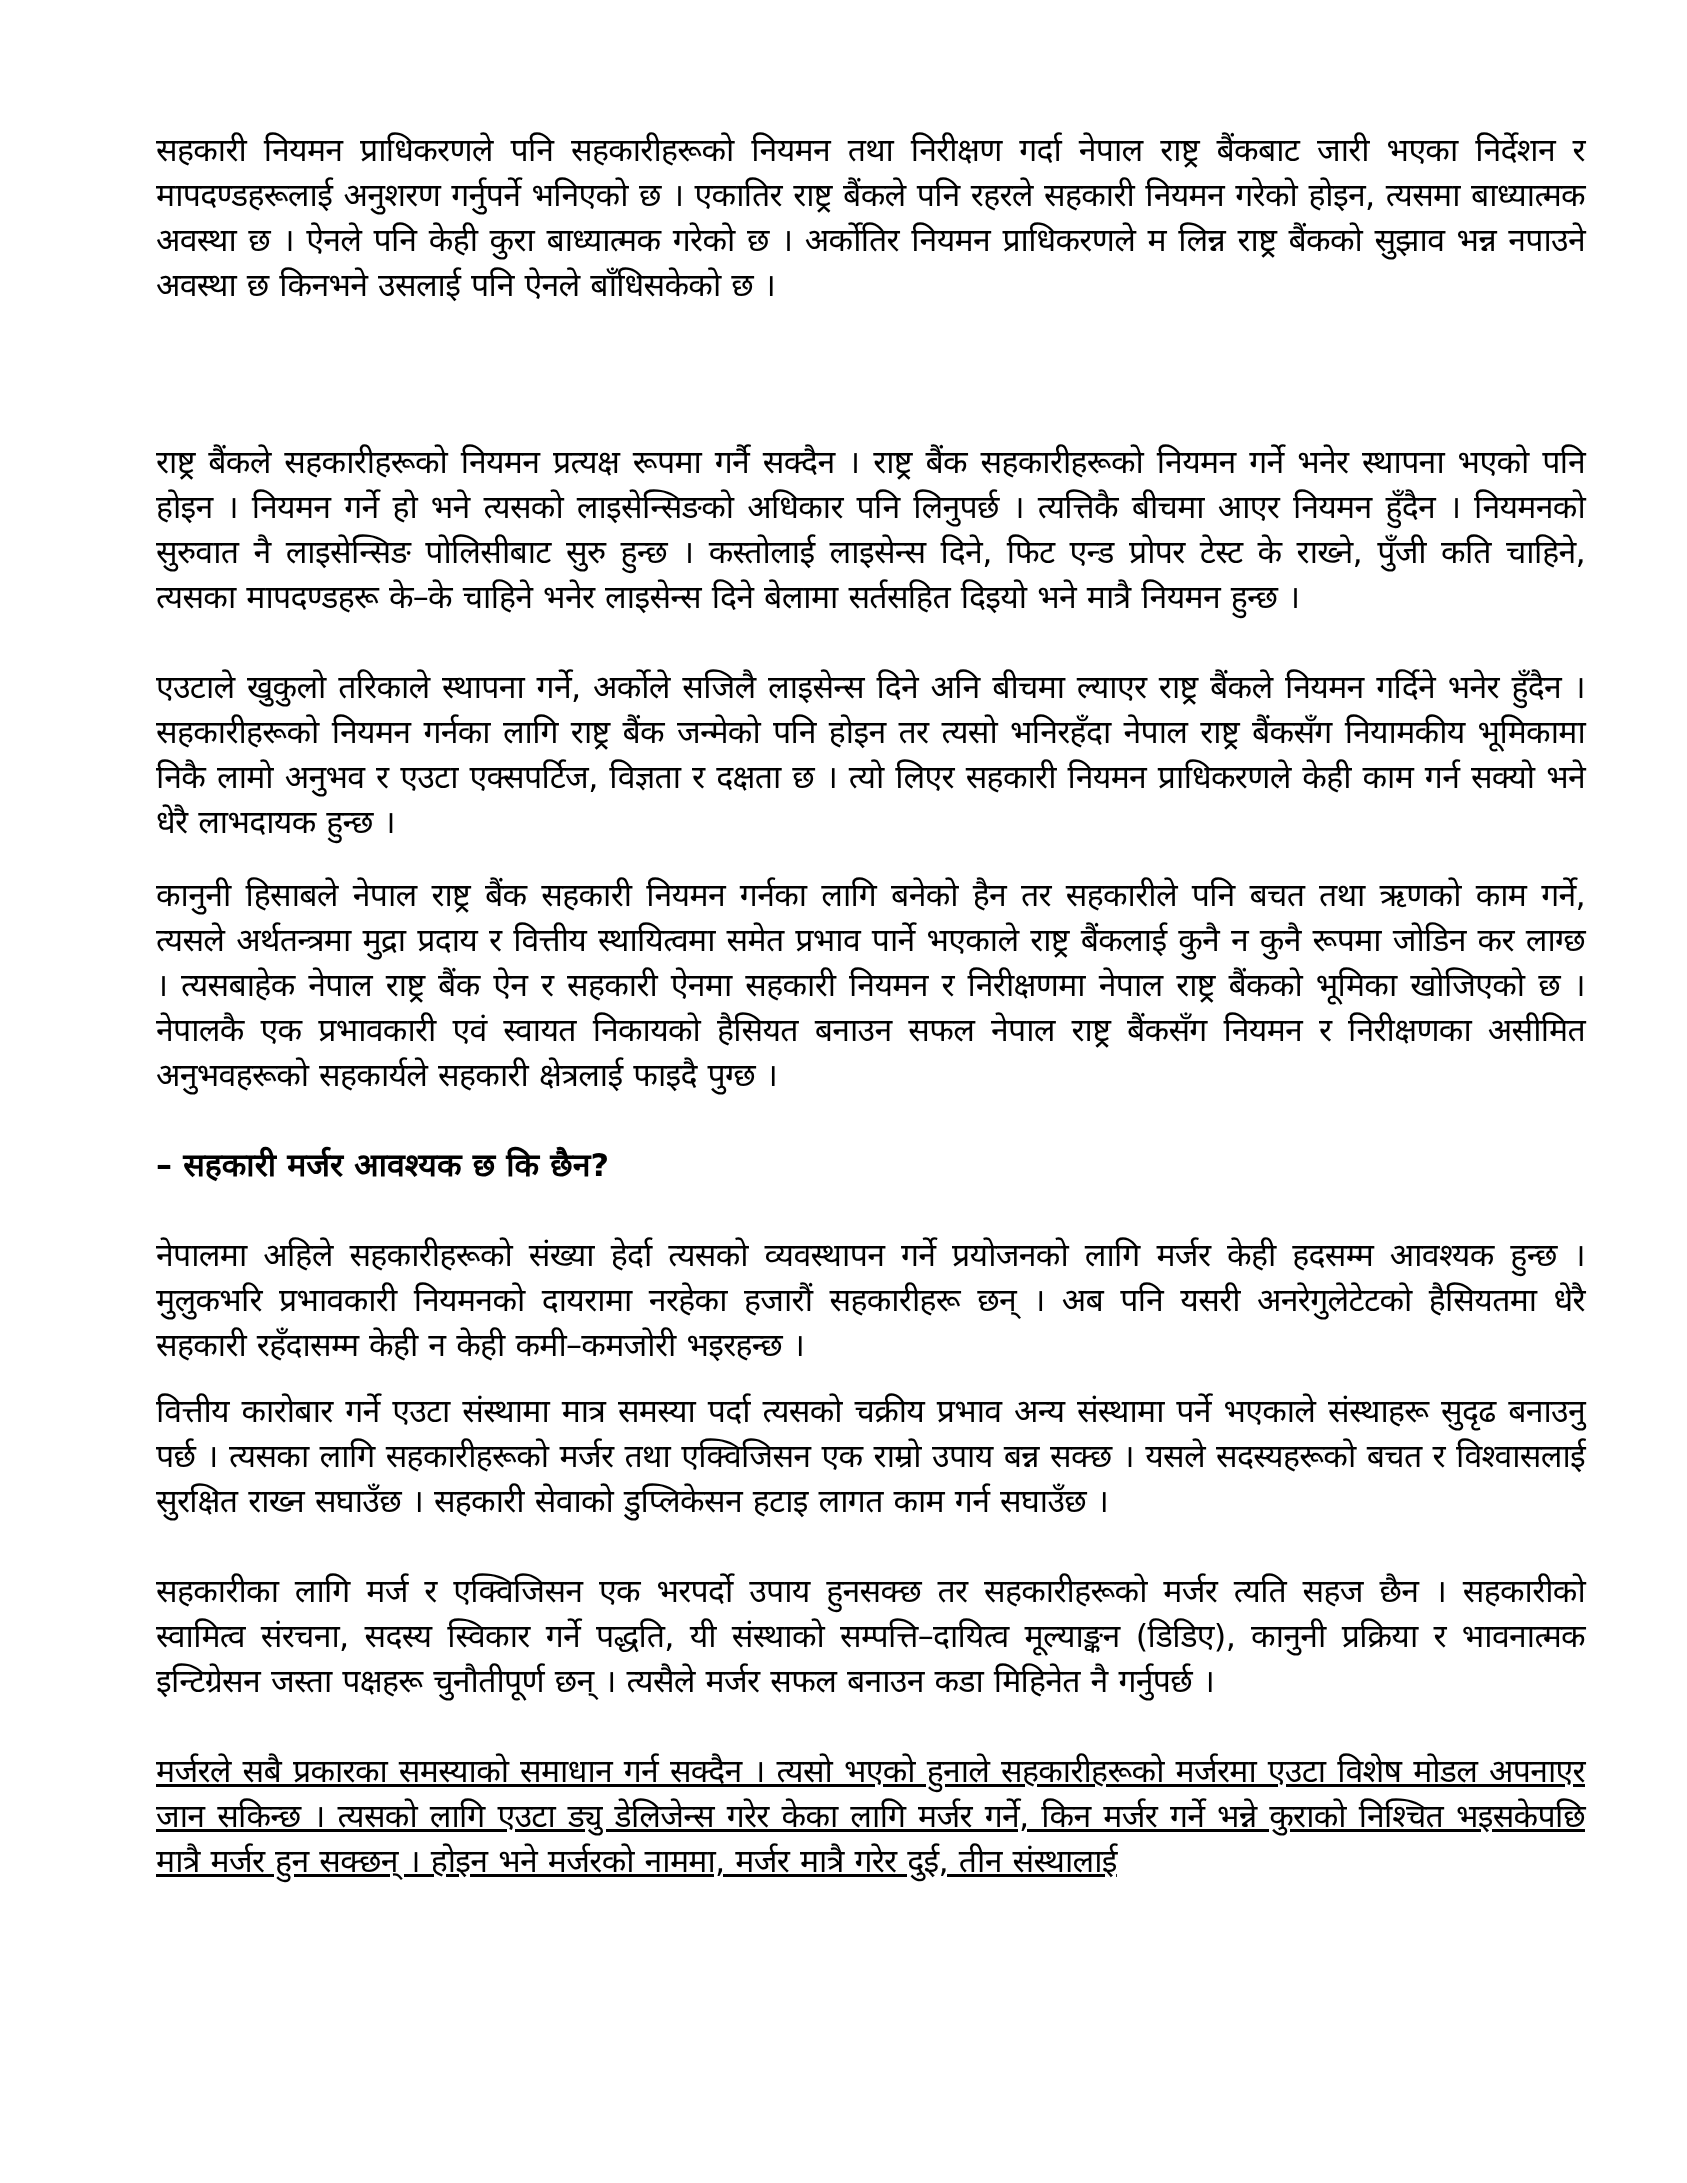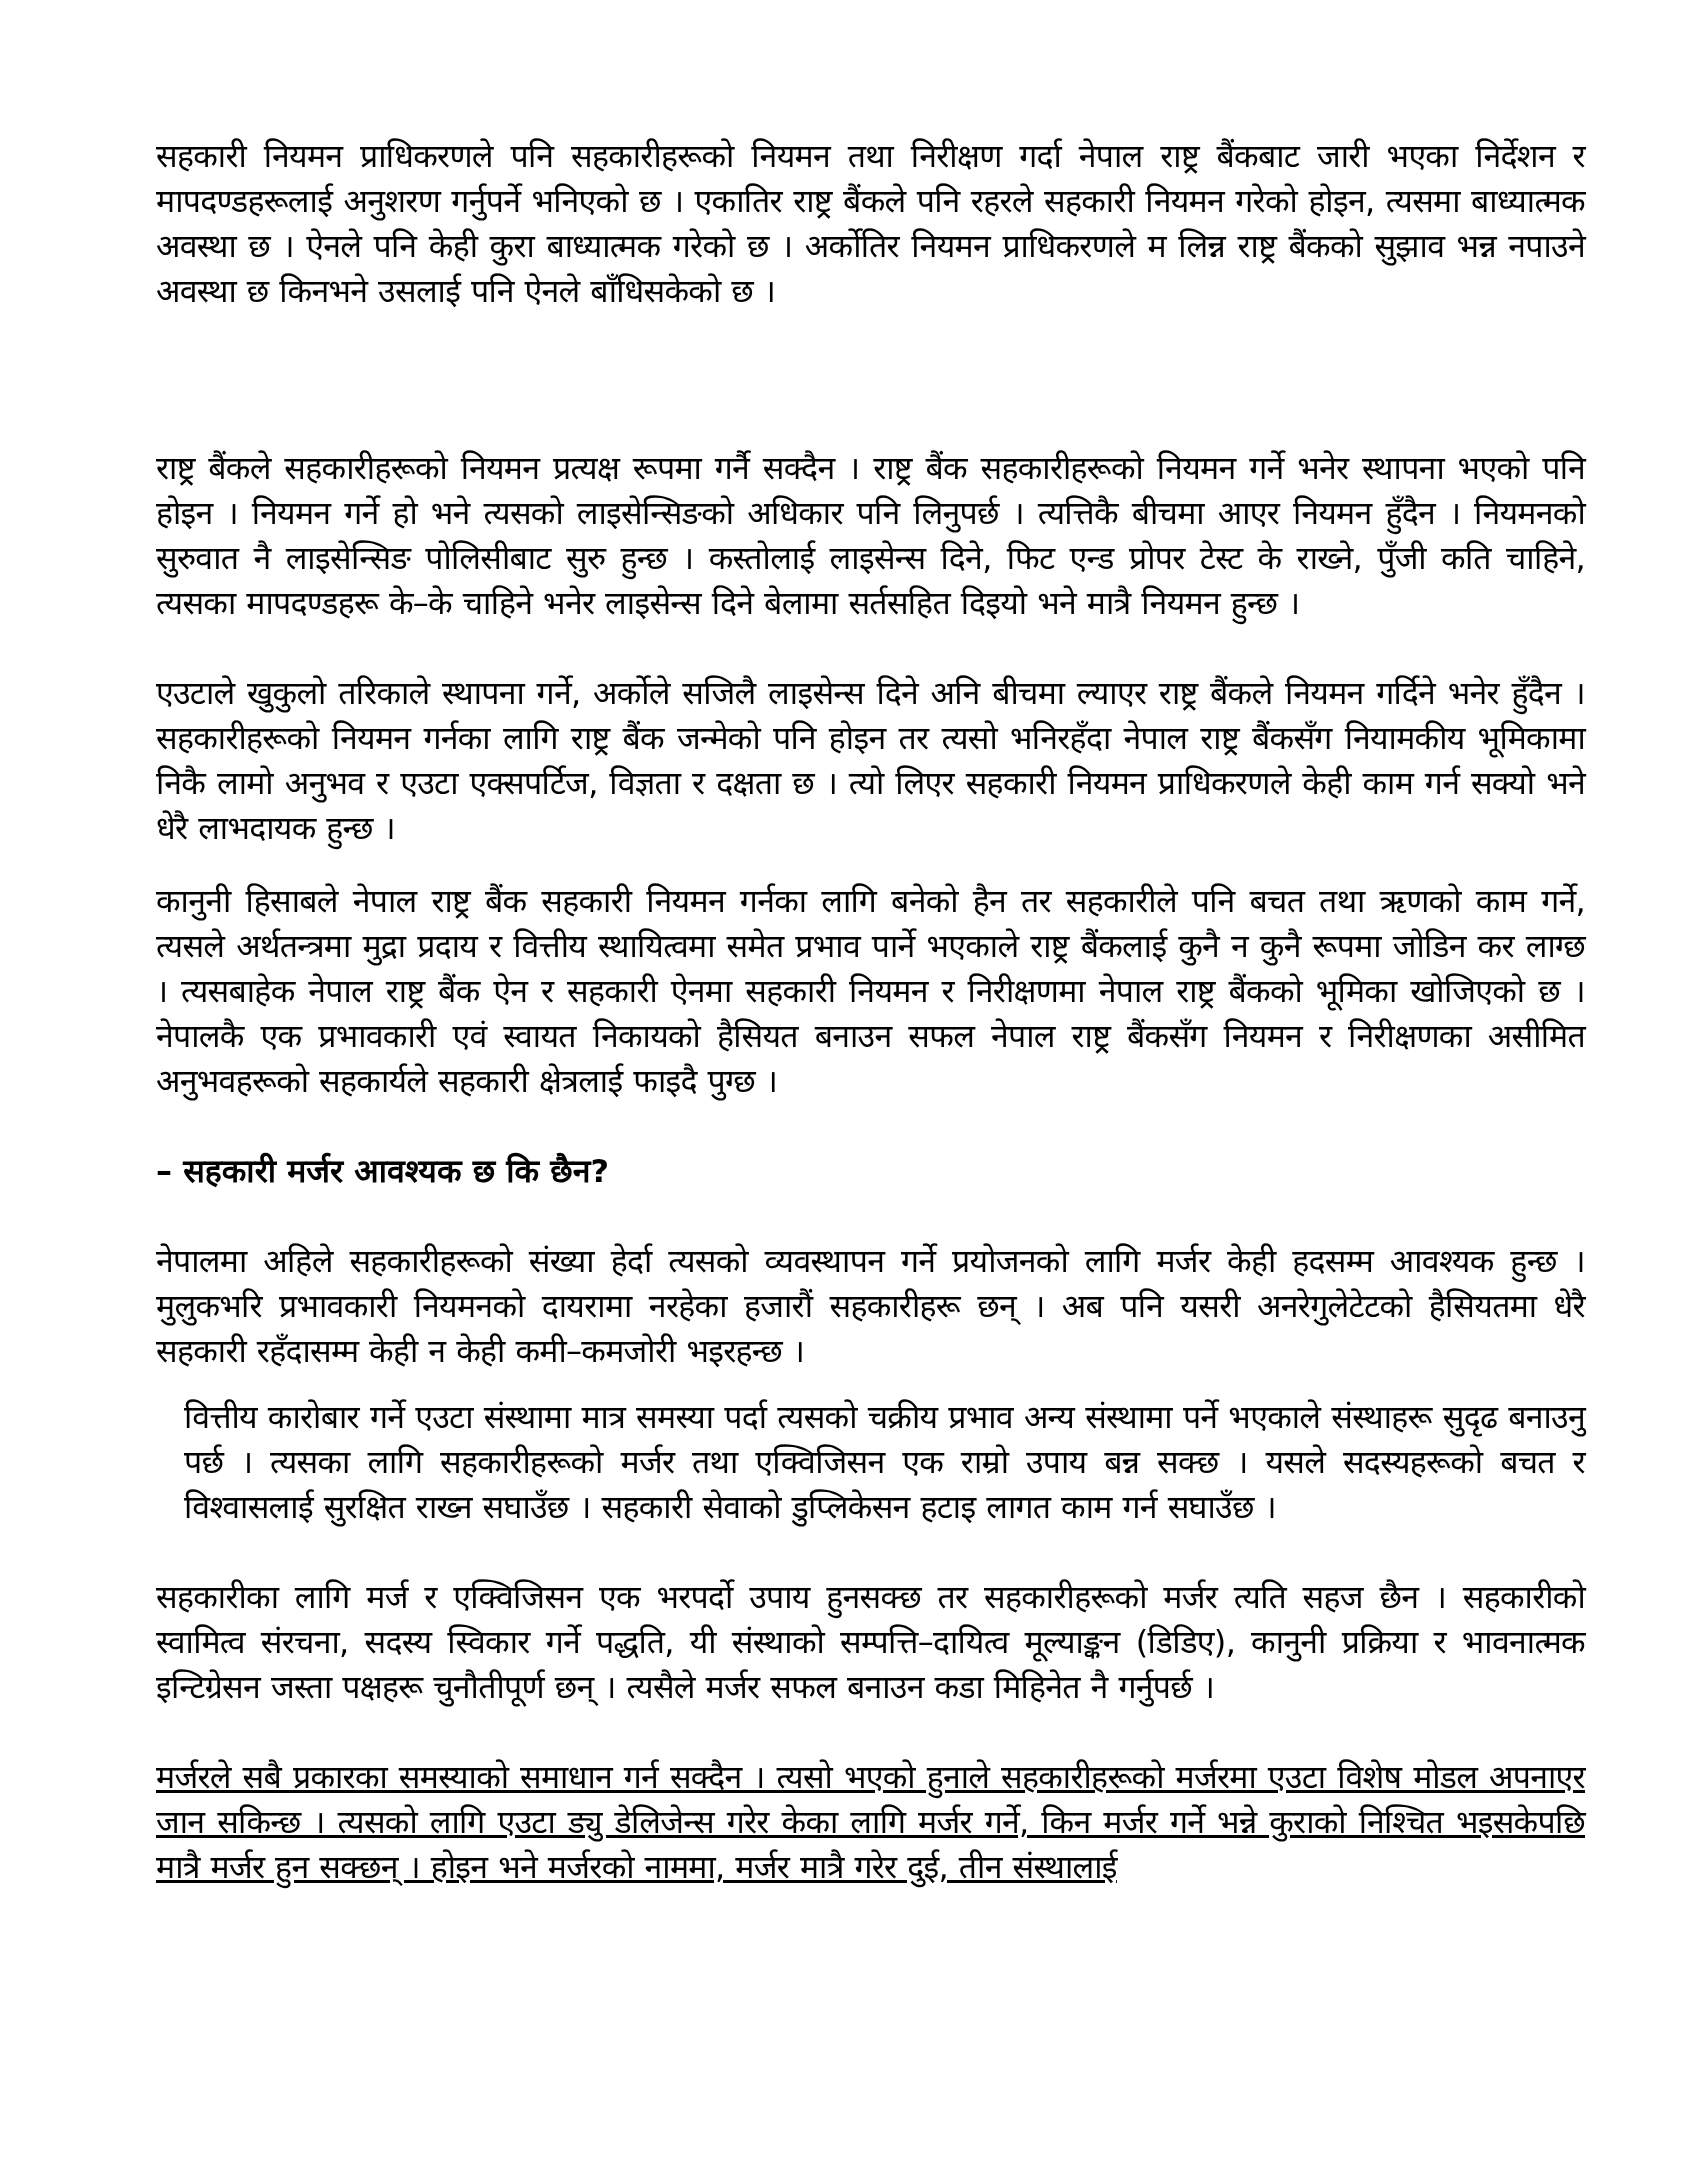--- a/index.html
+++ b/index.html
@@ -11,21 +11,21 @@
       width: 1687px;
       height: 2183px;
       position: relative;
       overflow: hidden;
       font-family: "DejaVu Sans", "Liberation Sans", sans-serif;
       color: #000000;
     }
     .page {
       position: absolute;
       left: 156px;
-      top: 134px;
+      top: 128px;
       width: 1429px;
     }
     .para {
       font-size: 32px;
       line-height: 45px;
       text-align: justify;
       margin: 0;
       letter-spacing: -0.7px;
       word-spacing: 1.3px;
     }
@@ -34,21 +34,21 @@
       line-height: 45px;
       font-weight: bold;
       margin: 0;
     }
     #p1 { margin-bottom: 132px; }
     #p2 { margin-bottom: 45px; }
     #p3 { margin-bottom: 28px; }
     #p4 { margin-bottom: 45px; }
     #h1 { margin-bottom: 45px; }
     #p5 { margin-bottom: 21px; }
-    #p6 { margin-bottom: 45px; margin-left: 28px; }
+    #p6 { margin-bottom: 45px; }
     #p7 { margin-bottom: 45px; }
     #p8 { margin-bottom: 0; text-decoration: underline; }
   </style>
 </head>
 <body>
 
 <div class="page">
   <p class="para" id="p1">सहकारी नियमन प्राधिकरणले पनि सहकारीहरूको नियमन तथा निरीक्षण गर्दा नेपाल राष्ट्र बैंकबाट जारी भएका निर्देशन र मापदण्डहरूलाई अनुशरण गर्नुपर्ने भनिएको छ । एकातिर राष्ट्र बैंकले पनि रहरले सहकारी नियमन गरेको होइन, त्यसमा बाध्यात्मक अवस्था छ । ऐनले पनि केही कुरा बाध्यात्मक गरेको छ । अर्कोतिर नियमन प्राधिकरणले म लिन्न राष्ट्र बैंकको सुझाव भन्न नपाउने अवस्था छ किनभने उसलाई पनि ऐनले बाँधिसकेको छ ।</p>
   <p class="para" id="p2">राष्ट्र बैंकले सहकारीहरूको नियमन प्रत्यक्ष रूपमा गर्नै सक्दैन । राष्ट्र बैंक सहकारीहरूको नियमन गर्ने भनेर स्थापना भएको पनि होइन । नियमन गर्ने हो भने त्यसको लाइसेन्सिङको अधिकार पनि लिनुपर्छ । त्यत्तिकै बीचमा आएर नियमन हुँदैन । नियमनको सुरुवात नै लाइसेन्सिङ पोलिसीबाट सुरु हुन्छ । कस्तोलाई लाइसेन्स दिने, फिट एन्ड प्रोपर टेस्ट के राख्ने, पुँजी कति चाहिने, त्यसका मापदण्डहरू के–के चाहिने भनेर लाइसेन्स दिने बेलामा सर्तसहित दिइयो भने मात्रै नियमन हुन्छ ।</p>
   <p class="para" id="p3">एउटाले खुकुलो तरिकाले स्थापना गर्ने, अर्कोले सजिलै लाइसेन्स दिने अनि बीचमा ल्याएर राष्ट्र बैंकले नियमन गर्दिने भनेर हुँदैन । सहकारीहरूको नियमन गर्नका लागि राष्ट्र बैंक जन्मेको पनि होइन तर त्यसो भनिरहँदा नेपाल राष्ट्र बैंकसँग नियामकीय भूमिकामा निकै लामो अनुभव र एउटा एक्सपर्टिज, विज्ञता र दक्षता छ । त्यो लिएर सहकारी नियमन प्राधिकरणले केही काम गर्न सक्यो भने धेरै लाभदायक हुन्छ ।</p>

